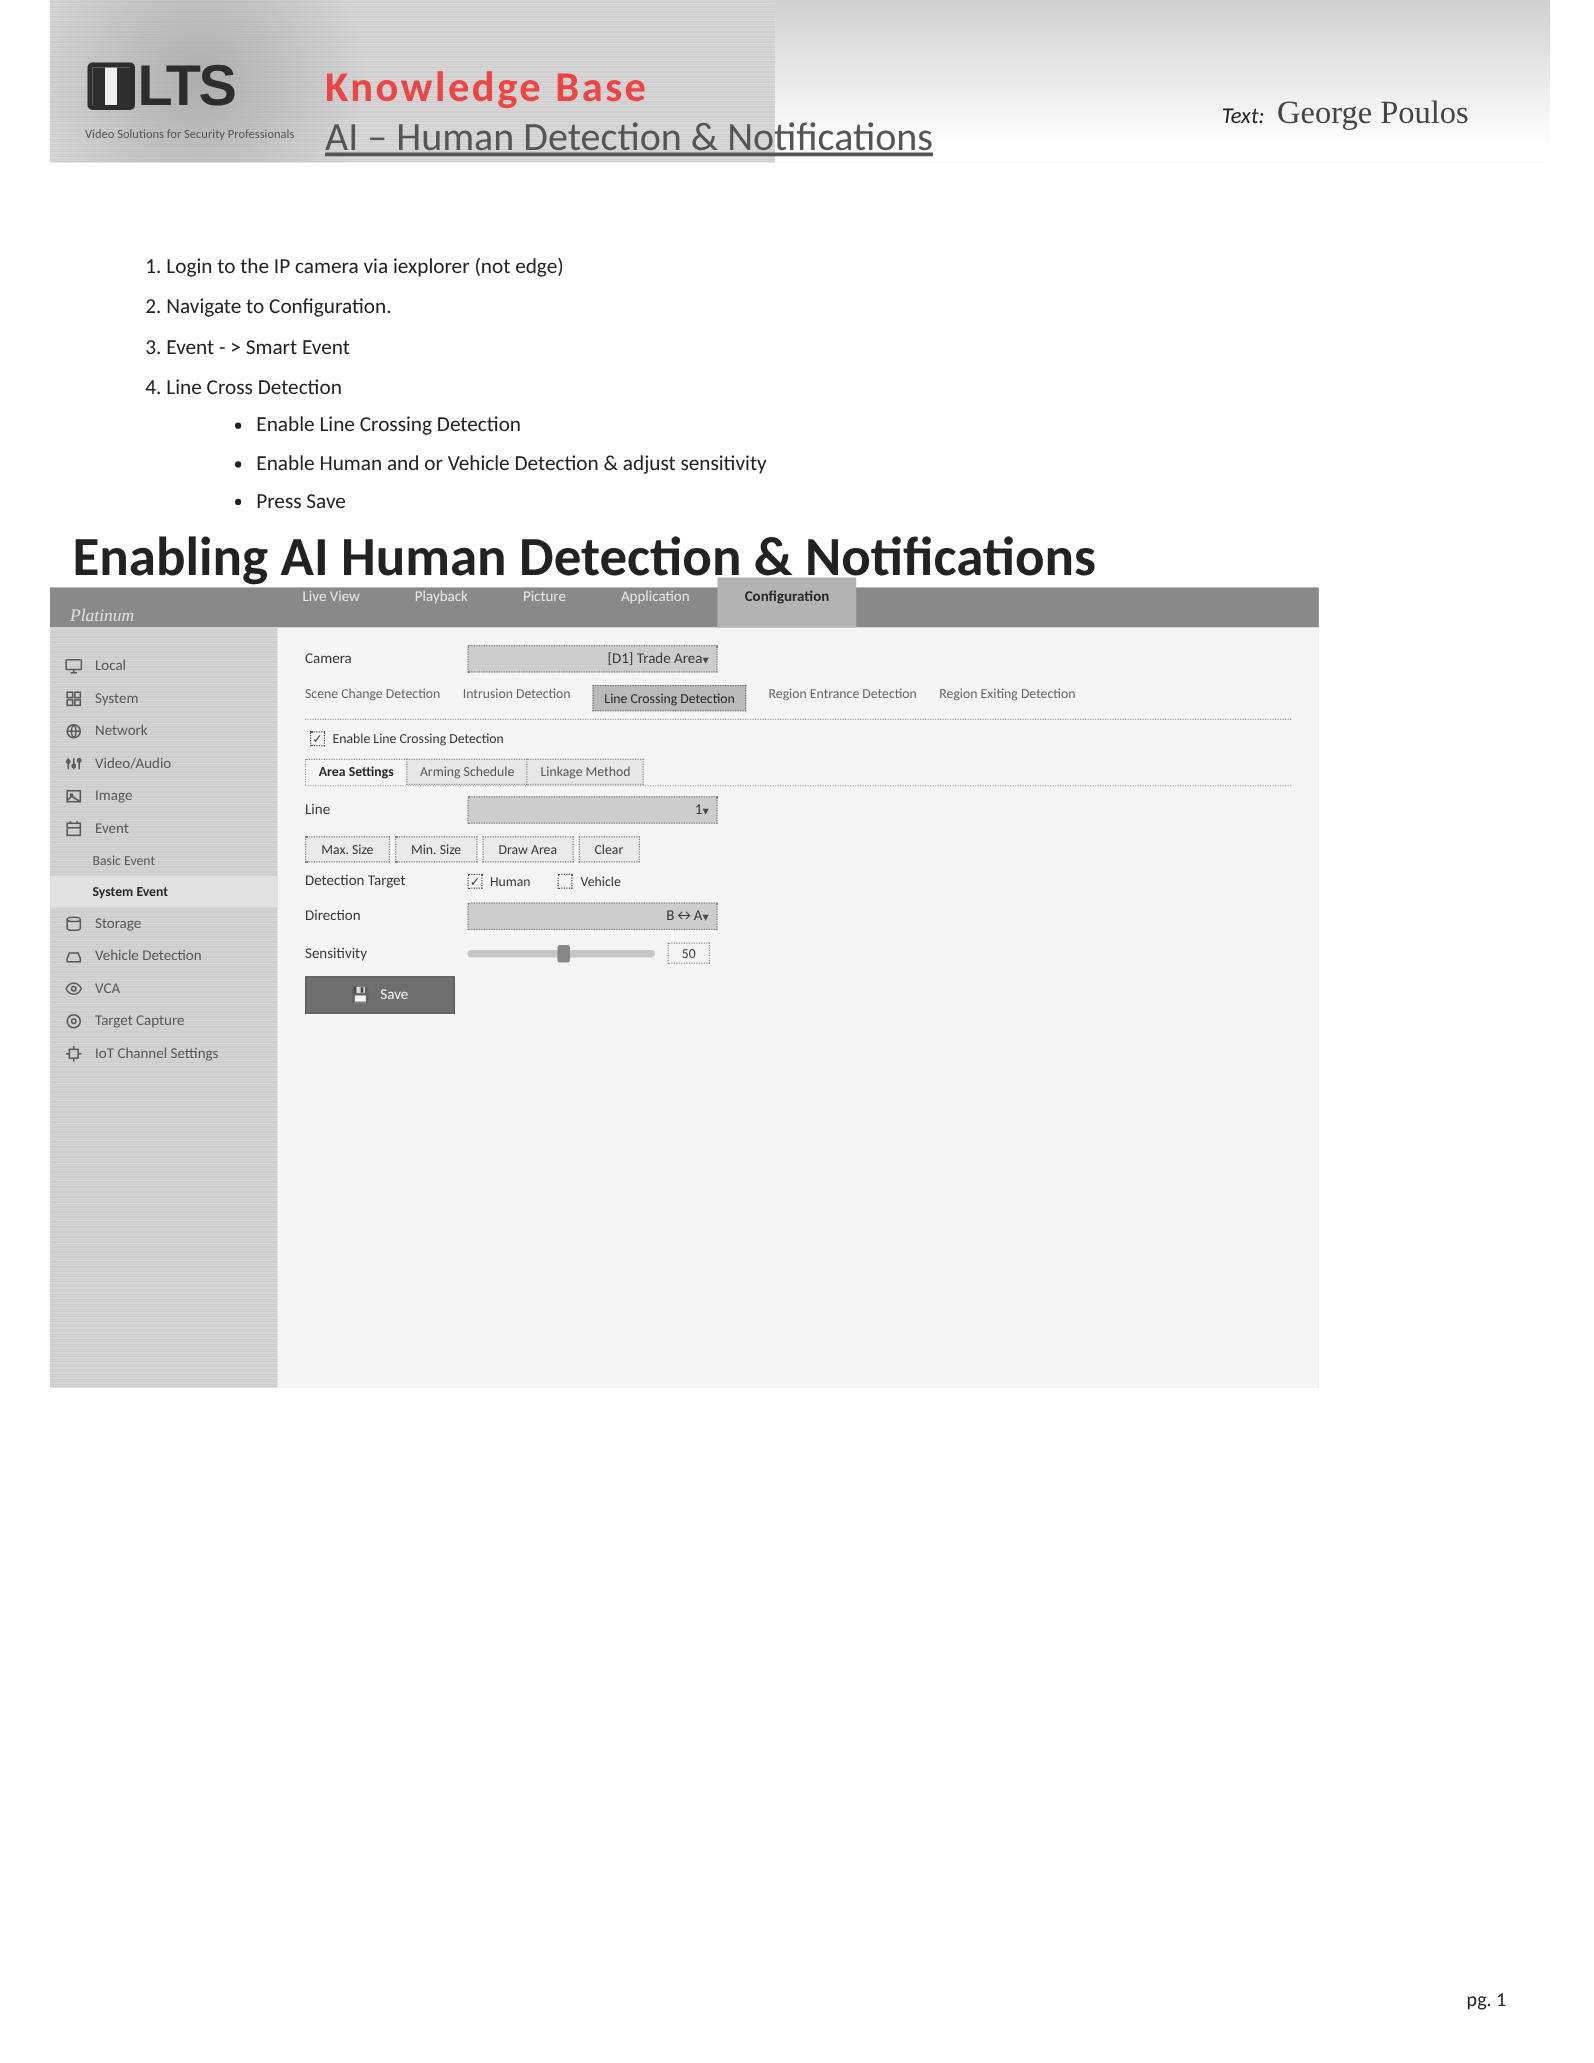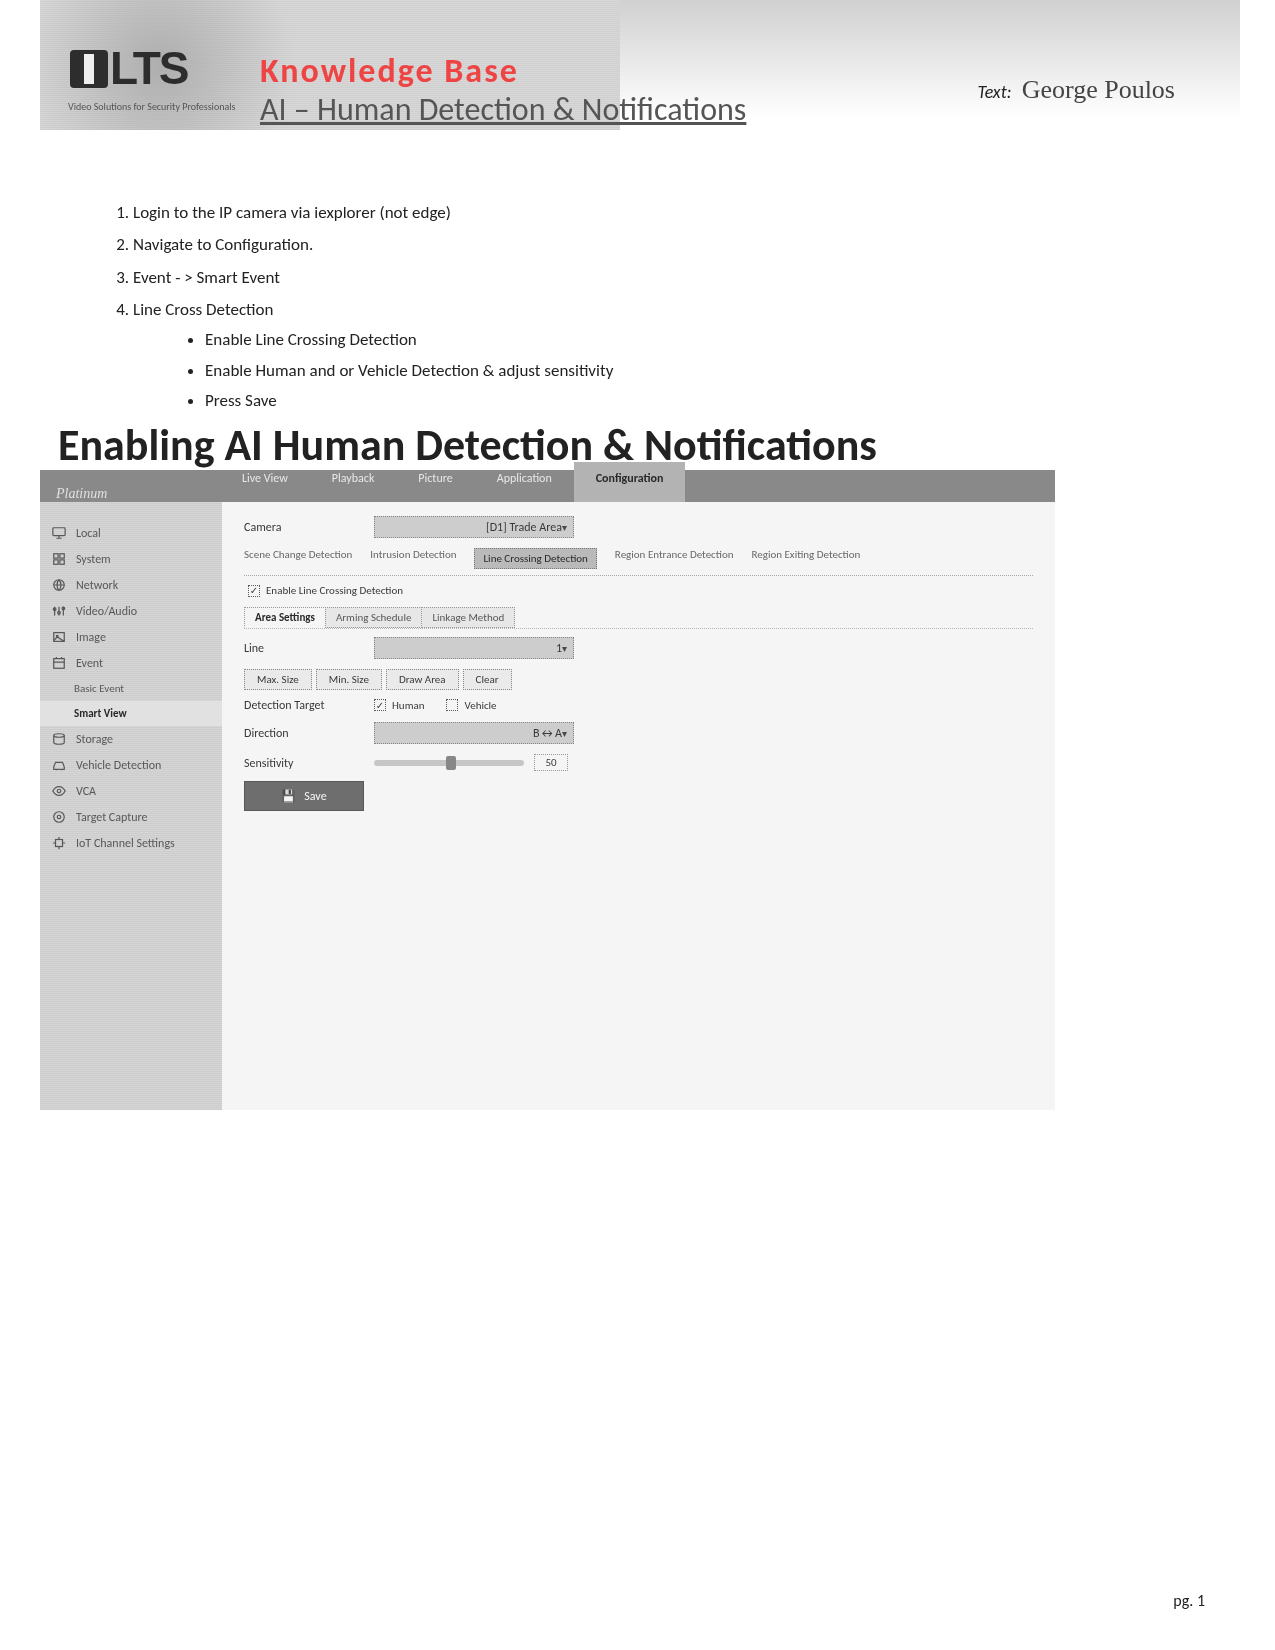--- a/index.html
+++ b/index.html
@@ -282,21 +282,21 @@
         <span class="ico"><svg viewBox="0 0 16 16">
               <rect x="2" y="3" width="12" height="11"></rect>
               <path d="M2 7h12M5 3V1M11 3V1"></path>
             </svg></span>
         <span>Event</span>
       </div>
       <div class="side-item sub">
         <span>Basic Event</span>
       </div>
       <div class="side-item sub active">
-        <span>Smart View</span>
+        <span>System Event</span>
       </div>
       <div class="side-item">
         <span class="ico"><svg viewBox="0 0 16 16">
               <ellipse cx="8" cy="4" rx="6" ry="2"></ellipse>
               <path d="M2 4v8c0 1.1 2.7 2 6 2s6-.9 6-2V4"></path>
             </svg></span>
         <span>Storage</span>
       </div>
       <div class="side-item">
         <span class="ico"><svg viewBox="0 0 16 16">

